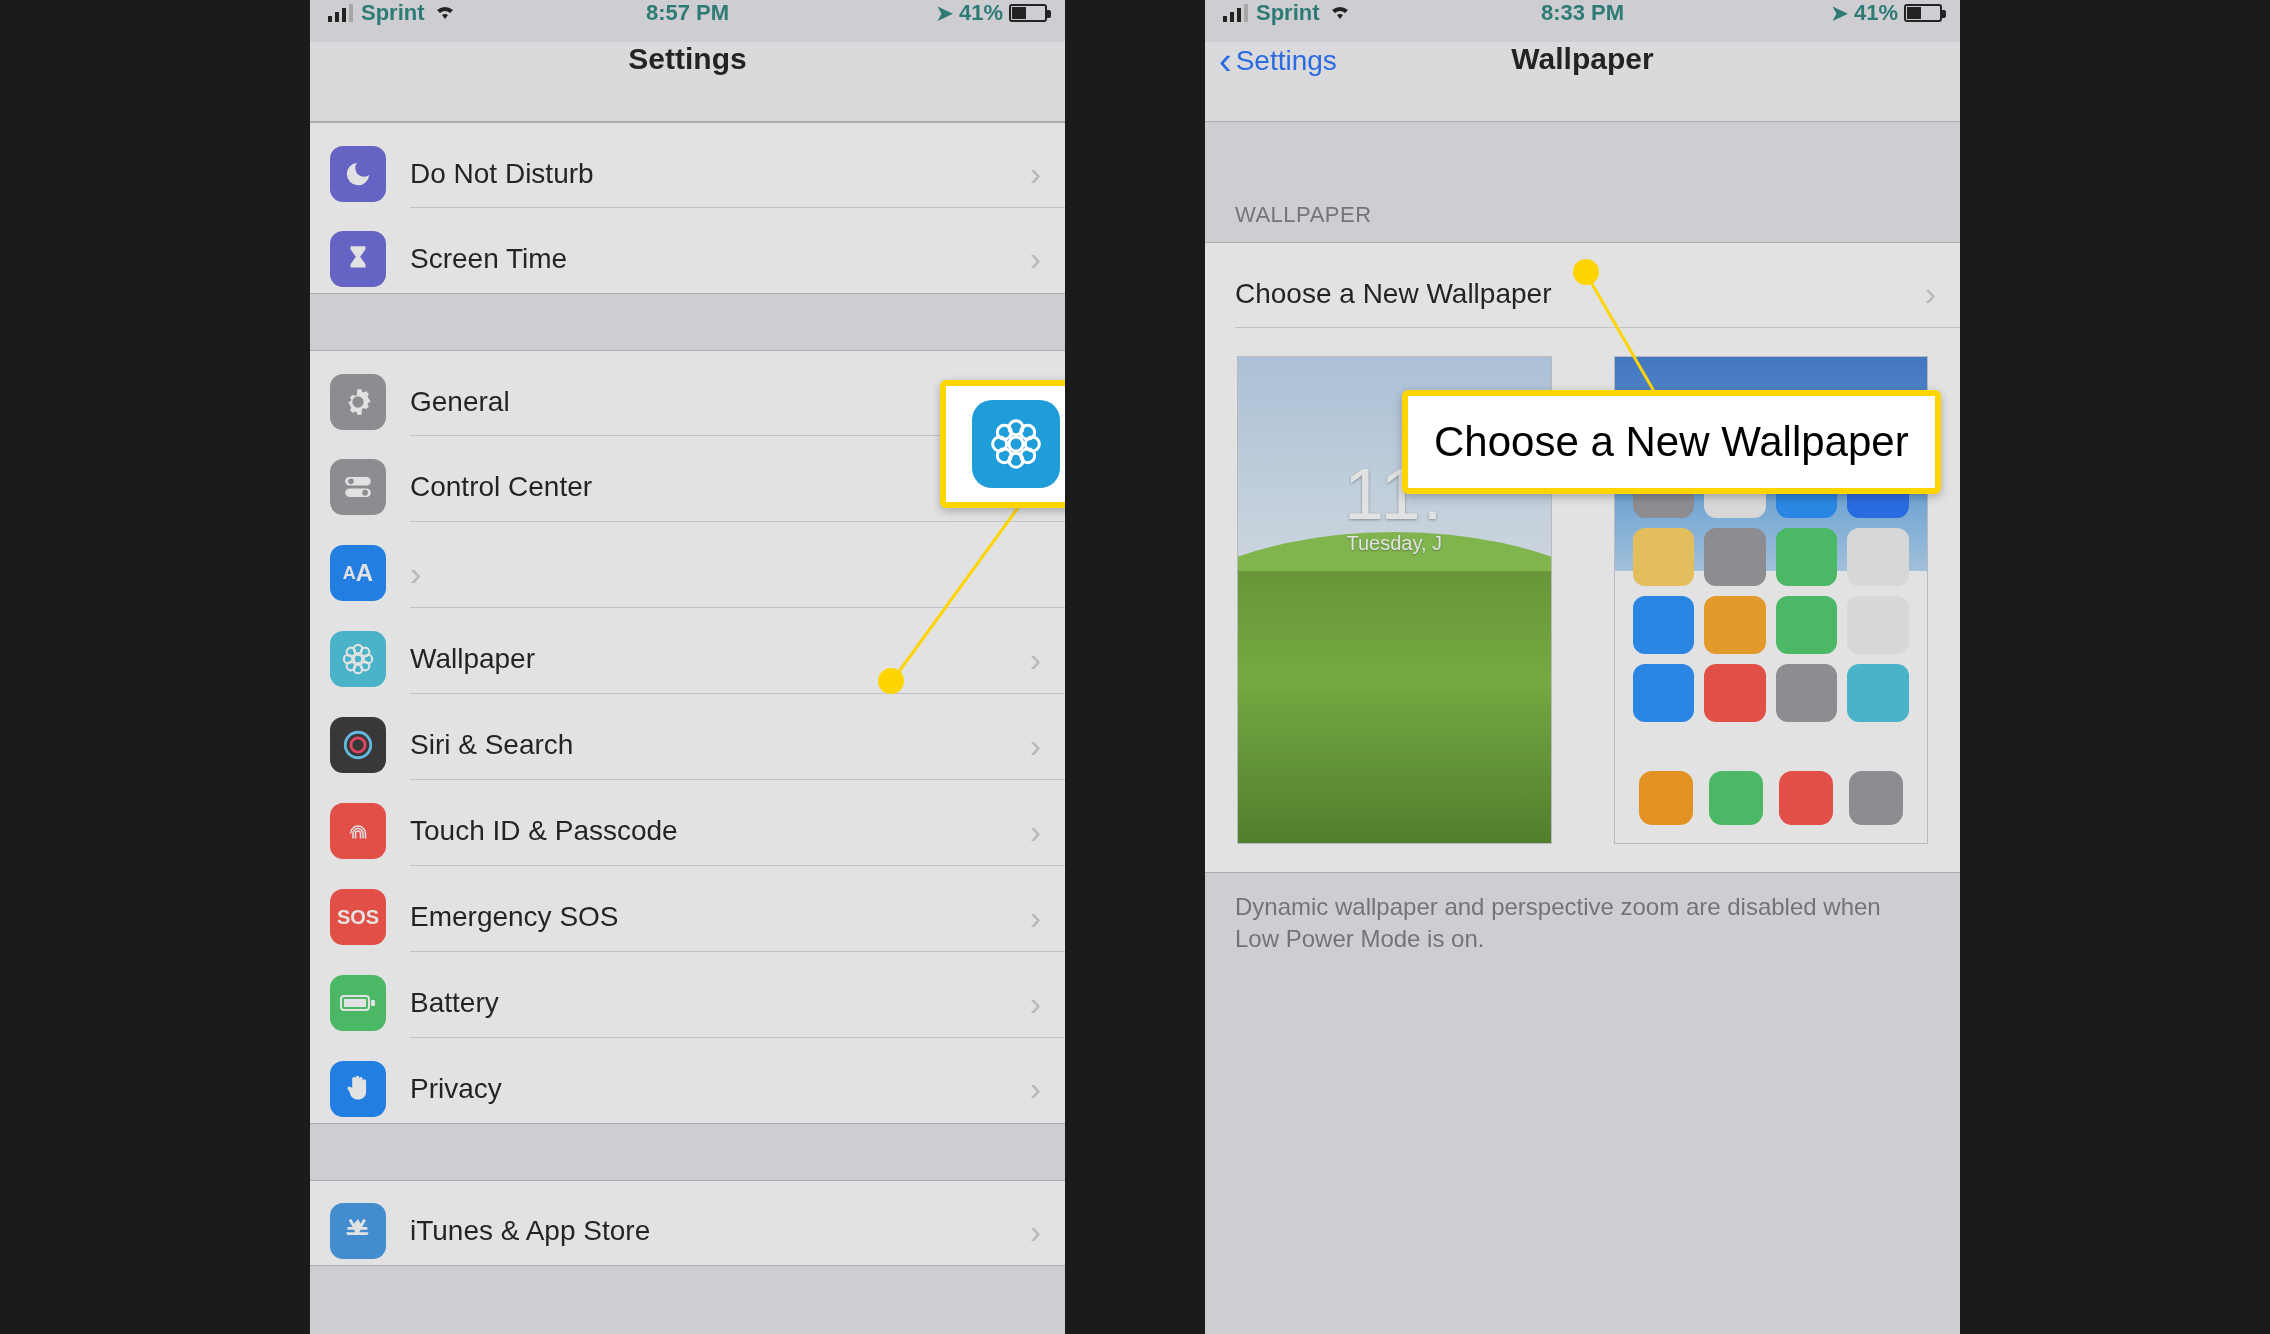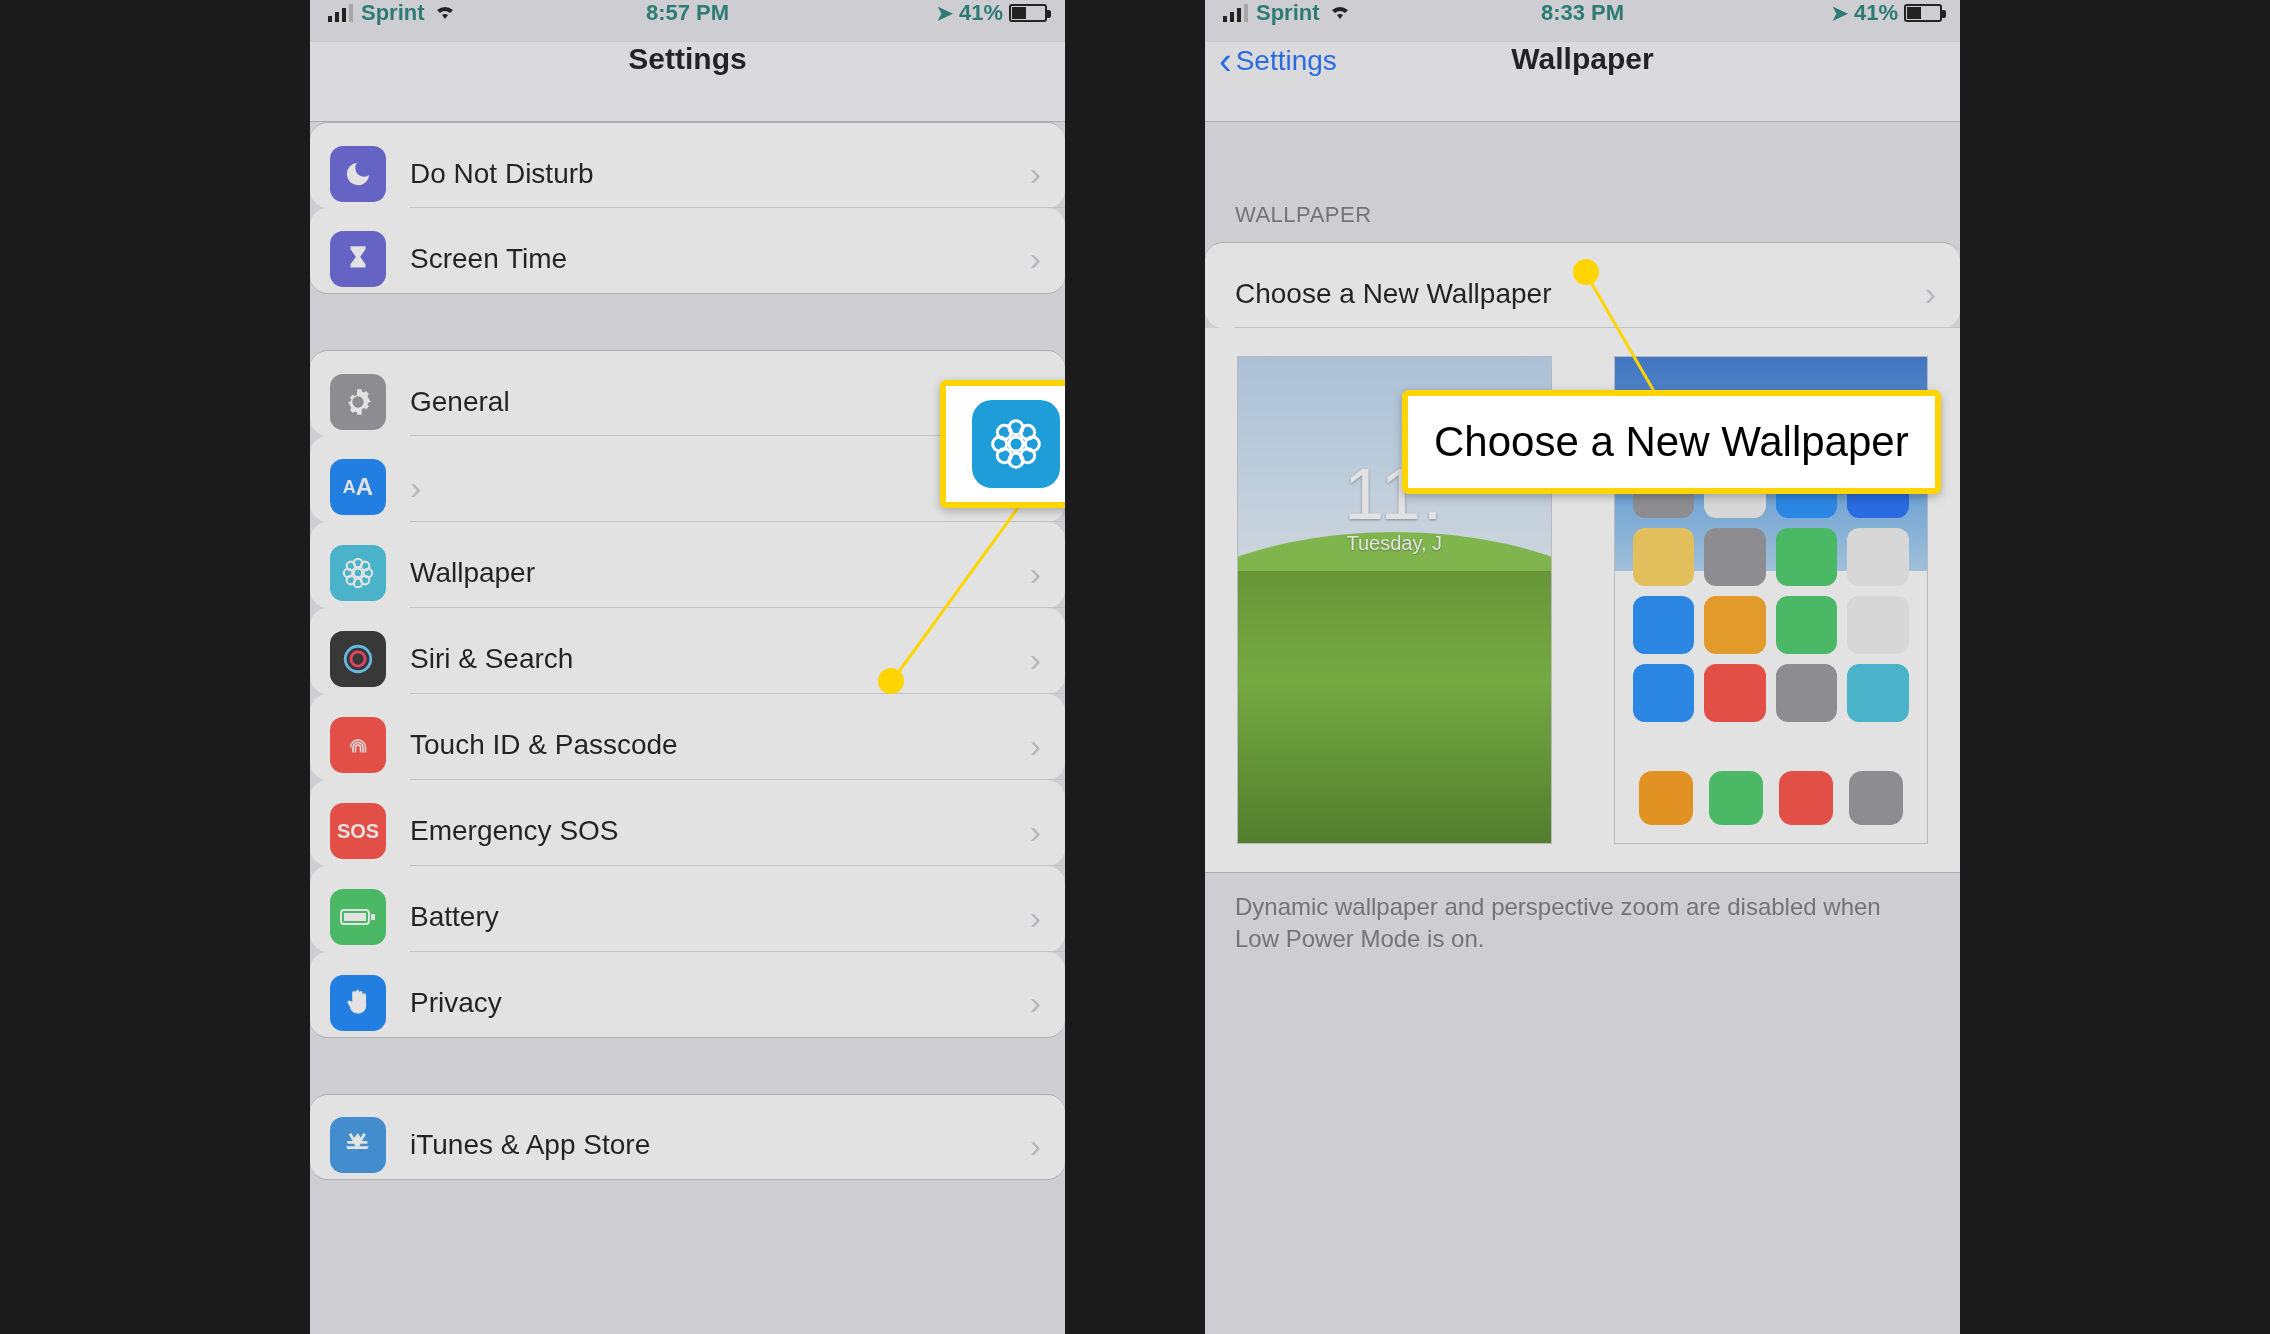--- a/index.html
+++ b/index.html
@@ -33,21 +33,21 @@
   
   .navbar { height:80px; display:flex; justify-content:center; border-bottom:1px solid #b8b7bc; position:relative; background:#f5f4f9; }
   .navbar h1 { font-size:30px; font-weight:700; color:#000; }
   .back { position:absolute; left:14px; display:flex; align-items:center; gap:4px; color:#0a60ff; font-size:28px; }
   .back .chev { font-size:38px; font-weight:300; line-height:1; }
 
   
   .group-spacer { height:56px; }
   .row {
     background:#fff; min-height:86px; display:flex; align-items:center;
-    padding:16px 24px 0 20px; position:relative;border-radius:18px;
+    padding:16px 24px 0 20px; position:relative;
   }
   .row .icon {
     width:56px; height:56px; border-radius:13px; margin-right:24px;
     display:flex; align-items:center; justify-content:center; flex-shrink:0;
     font-size:30px; color:#fff; font-weight:700;
   }
   .row .label { font-size:28px; color:#000; flex:1; }
   .row .chevron { color:#c7c7cc; font-size:34px; font-weight:300; }
   .sep { position:absolute; left:100px; right:0; bottom:0; height:1px; background:#d6d5da; }
   .group-top { border-top:1px solid #b8b7bc; }
@@ -150,20 +150,33 @@
 
   <div class="group-spacer"></div>
 
   <div class="row group-top">
     <span class="icon ic-grey">
       <svg width="34" height="34" viewBox="0 0 24 24">
           <path fill="#fff" d="M12 8a4 4 0 1 0 0 8 4 4 0 0 0 0-8Zm9 4-1.7.3a7.4 7.4 0 0 1-.6 1.5l1 1.4-2 2-1.4-1a7.4 7.4 0 0 1-1.5.6L14.5 21h-3l-.3-1.7a7.4 7.4 0 0 1-1.5-.6l-1.4 1-2-2 1-1.4a7.4 7.4 0 0 1-.6-1.5L5 12l1.7-.3a7.4 7.4 0 0 1 .6-1.5l-1-1.4 2-2 1.4 1a7.4 7.4 0 0 1 1.5-.6L11.5 3h3l.3 1.7a7.4 7.4 0 0 1 1.5.6l1.4-1 2 2-1 1.4a7.4 7.4 0 0 1 .6 1.5Z"></path>
         </svg>
     </span>
     <span class="label">General</span>
+    <span class="chevron">›</span>
+    <span class="sep"></span>
+  </div>
+  <div class="row">
+    <span class="icon ic-grey">
+      <svg width="34" height="34" viewBox="0 0 24 24">
+          <rect x="3" y="5" width="18" height="6" rx="3" fill="#fff"></rect>
+          <rect x="3" y="13" width="18" height="6" rx="3" fill="#fff"></rect>
+          <circle cx="7" cy="8" r="2" fill="#8e8e93"></circle>
+          <circle cx="17" cy="16" r="2" fill="#8e8e93"></circle>
+        </svg>
+    </span>
+    <span class="label">Control Center</span>
     <span class="chevron">›</span>
     <span class="sep"></span>
   </div>
   <div class="row">
     <span class="icon ic-blue" style="font-size:24px;"><span style="font-size:18px">A</span>A</span>
     <span class="chevron">›</span>
     <span class="sep"></span>
   </div>
   <div class="row">
     <span class="icon ic-cyan">

